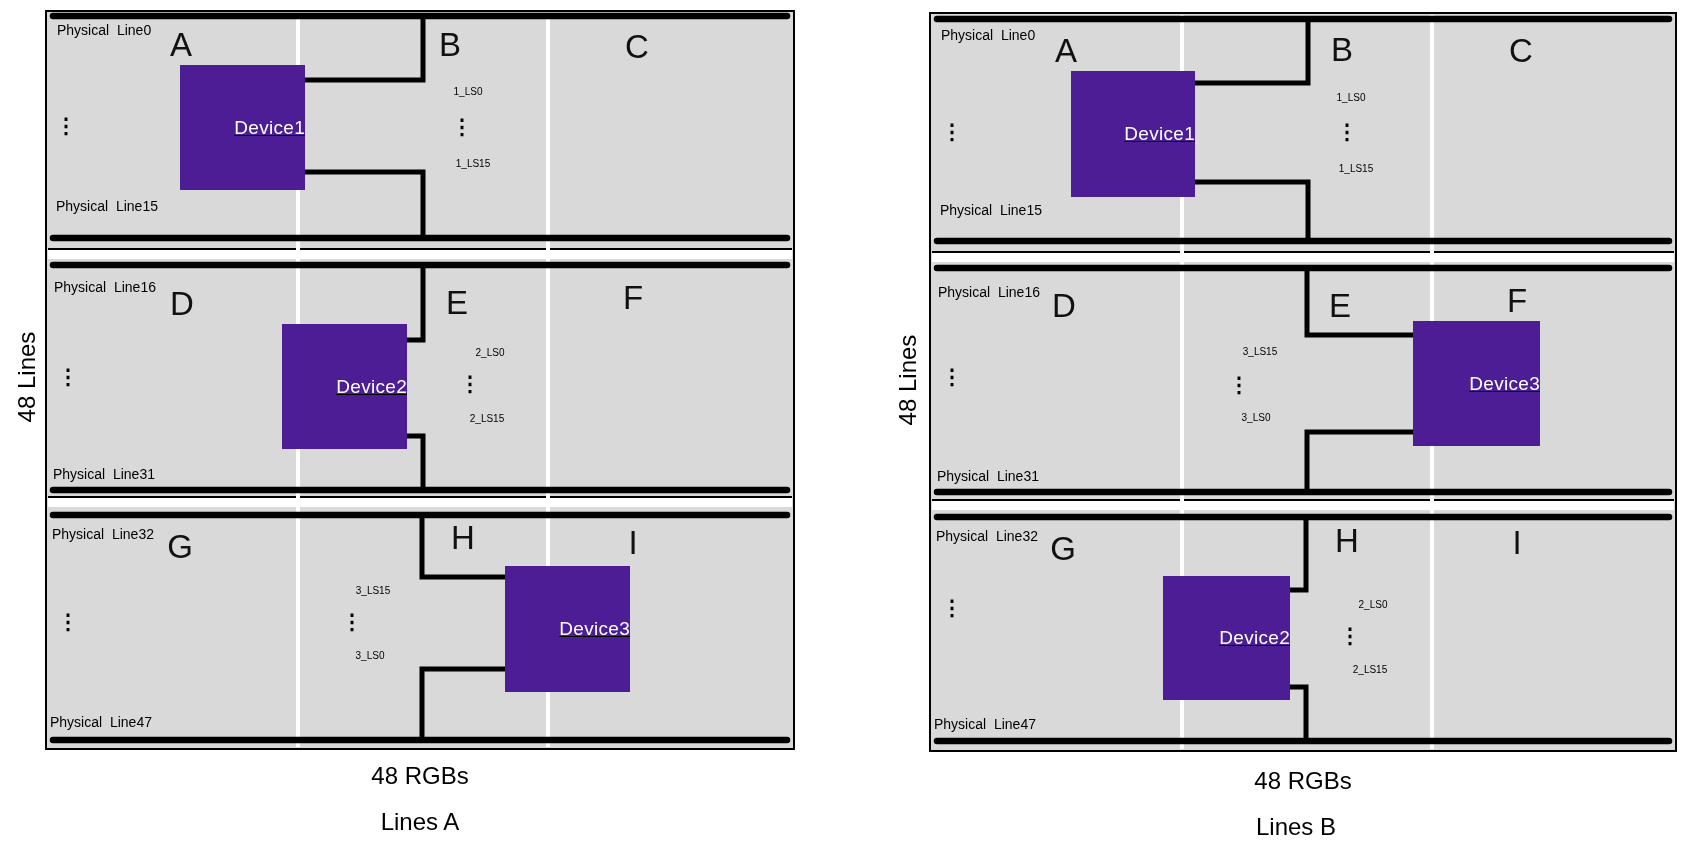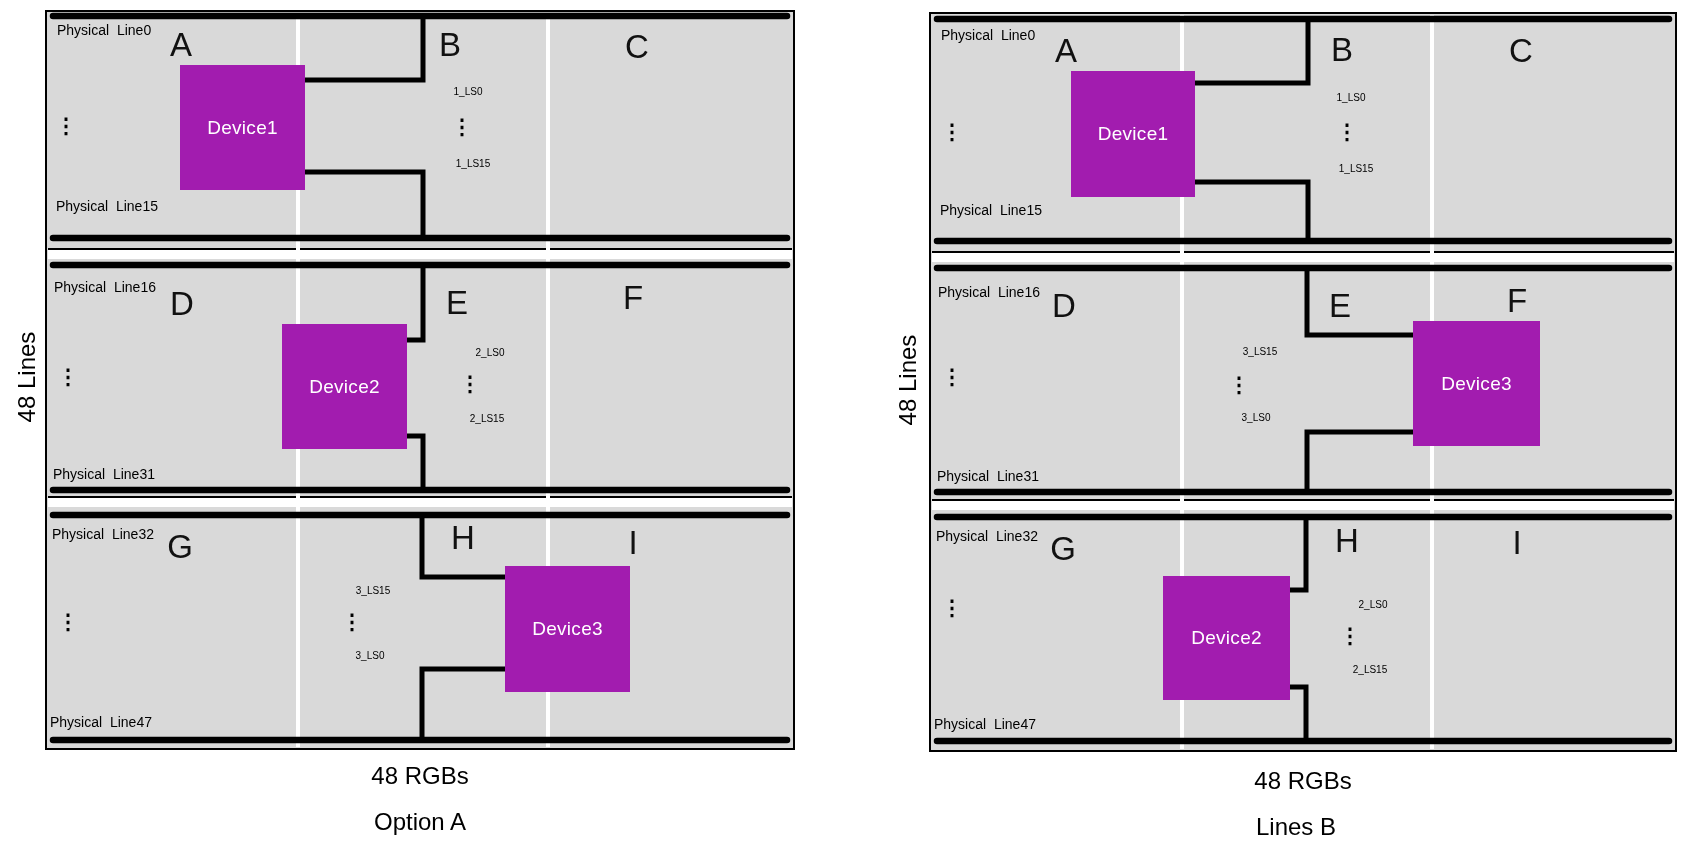--- a/index.html
+++ b/index.html
@@ -3,21 +3,21 @@
 <meta charset="utf-8">
 <style>
   html,body{margin:0;padding:0;background:#ffffff;}
   #stage{position:relative;width:1682px;height:858px;background:#ffffff;overflow:hidden;
          font-family:"Liberation Sans",sans-serif;}
   .panel{position:absolute;background:#d9d9d9;border:2.5px solid #000;box-sizing:border-box;z-index:1;}
   .vdivider{position:absolute;background:#ffffff;z-index:2;}
   .gapline{position:absolute;background:#000;z-index:2;}
   .gapstrip{position:absolute;background:#ffffff;z-index:2;}
   #wires-svg{position:absolute;left:0;top:0;z-index:3;pointer-events:none;}
-  .device{position:absolute;background:#a21caf;z-index:4;display:flex;align-items:center;justify-content:center;}
+  .device{position:absolute;background:#4c1d95;z-index:4;display:flex;align-items:center;justify-content:flex-end;text-decoration:underline;}
   .device span{color:#fff;font-size:19px;letter-spacing:.3px;}
   .phys-label{position:absolute;z-index:5;font-size:14px;color:#000;white-space:pre;}
   .region-letter{position:absolute;z-index:5;font-size:33px;font-weight:300;color:#111;
                  transform:translate(-50%,-50%);line-height:1;}
   .ls-label{position:absolute;z-index:5;font-size:10px;color:#000;transform:translate(-50%,-50%);white-space:pre;}
   .ellipsis{position:absolute;z-index:5;font-size:21px;font-weight:bold;color:#000;
             transform:translate(-50%,-50%);line-height:.95;}
   .axis-rgbs,.caption{position:absolute;z-index:6;font-size:24px;color:#000;transform:translate(-50%,-50%);white-space:pre;}
   .axis-lines{position:absolute;z-index:6;font-size:24px;color:#000;white-space:pre;
               transform:translate(-50%,-50%) rotate(-90deg);}
@@ -48,21 +48,21 @@
       <polyline points="1194,83 1308,83 1308,19" fill="none" stroke="#000000" stroke-width="5" stroke-linecap="round" stroke-linejoin="miter"></polyline>
       <polyline points="1194,182 1308,182 1308,241" fill="none" stroke="#000000" stroke-width="5" stroke-linecap="round" stroke-linejoin="miter"></polyline>
       <polyline points="1414,335 1307,335 1307,268" fill="none" stroke="#000000" stroke-width="5" stroke-linecap="round" stroke-linejoin="miter"></polyline>
       <polyline points="1414,432 1307,432 1307,492" fill="none" stroke="#000000" stroke-width="5" stroke-linecap="round" stroke-linejoin="miter"></polyline>
       <polyline points="1289,590 1306,590 1306,517" fill="none" stroke="#000000" stroke-width="5" stroke-linecap="round" stroke-linejoin="miter"></polyline>
       <polyline points="1289,687 1306,687 1306,741" fill="none" stroke="#000000" stroke-width="5" stroke-linecap="round" stroke-linejoin="miter"></polyline>
     </svg>
 
   <div class="axis-lines" id="axis-lines-a" style="left: 27px; top: 377px;">48 Lines</div>
   <div class="axis-rgbs" id="axis-rgbs-a" style="left: 420px; top: 776px;">48 RGBs</div>
-  <div class="caption" id="caption-a" style="left: 420px; top: 822px;">Option A</div>
+  <div class="caption" id="caption-a" style="left: 420px; top: 822px;">Lines A</div>
 
   <div class="axis-lines" id="axis-lines-b" style="left: 908px; top: 380px;">48 Lines</div>
   <div class="axis-rgbs" id="axis-rgbs-b" style="left: 1303px; top: 781px;">48 RGBs</div>
   <div class="caption" id="caption-b" style="left: 1296px; top: 827px;">Lines B</div>
 <div class="panel" style="left: 45px; top: 10px; width: 750px; height: 740px;"></div>
     <div class="gapline" style="left: 48px; top: 248px; width: 744px; height: 1.8px;"></div>
     <div class="gapstrip" style="left: 48px; top: 250px; width: 744px; height: 9px;"></div>
     <div class="gapline" style="left: 48px; top: 496px; width: 744px; height: 1.8px;"></div>
     <div class="gapstrip" style="left: 48px; top: 498px; width: 744px; height: 9px;"></div>
     <div class="vdivider" style="left: 296px; top: 13px; width: 4px; height: 734px;"></div>

